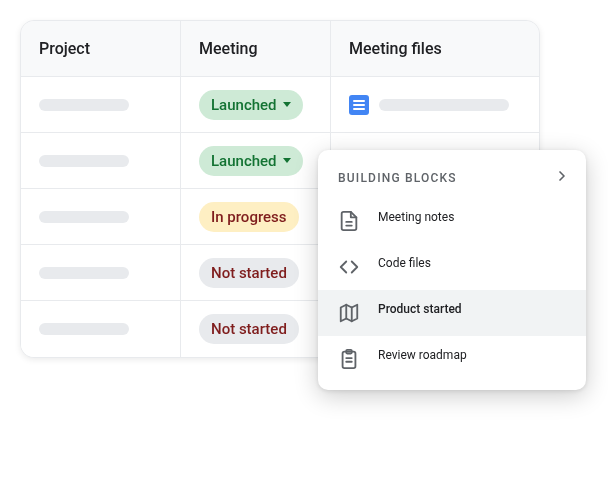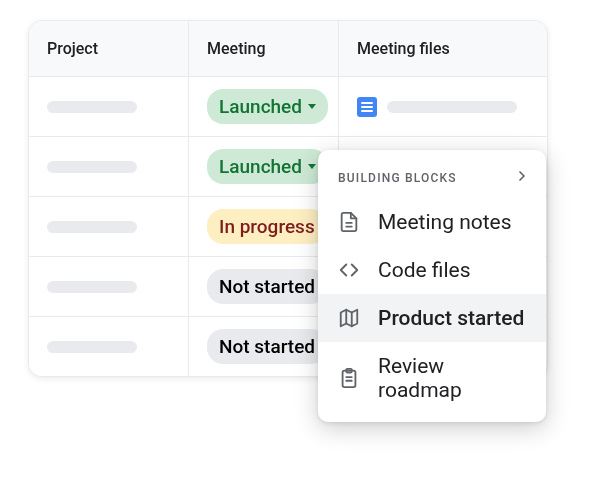--- a/index.html
+++ b/index.html
@@ -6,21 +6,21 @@
   body {
     font-family: "Google Sans", Roboto, -apple-system, BlinkMacSystemFont, "Segoe UI", Arial, sans-serif;
     background: #fff;
     width: 608px;
     height: 500px;
     position: relative;
     overflow: hidden;
   }
   .card {
     position: absolute;
-    left: 28px;
+    left: 20px;
     top: 20px;
     width: 520px;
     background: #f8f9fa;
     border-radius: 14px;
     box-shadow: 0 2px 6px rgba(0,0,0,0.08);
     overflow: hidden;
     border: 1px solid #e8eaed;
   }
   .header-row, .body-row {
     display: grid;
@@ -51,42 +51,42 @@
     height: 12px;
     border-radius: 6px;
     background: #e8eaed;
     width: 90px;
   }
   .chip {
     display: inline-flex;
     align-items: center;
     padding: 6px 12px;
     border-radius: 16px;
-    font-size: 19px;
+    font-size: 15px;
     font-weight: 500;
     gap: 6px;
     white-space: nowrap;
   }
   .chip .caret {
     width: 0; height: 0;
     border-left: 4px solid transparent;
     border-right: 4px solid transparent;
   }
   .chip-launched {
     background: #ceead6;
     color: #137333;
   }
   .chip-launched .caret { border-top: 5px solid #137333; }
   .chip-progress {
     background: #feefc3;
     color: #7f1d1d;
   }
   .chip-notstarted {
     background: #e8eaed;
-    color: #000000;
+    color: #7f1d1d;
   }
   .doc-icon {
     width: 20px;
     height: 20px;
     background: #4285f4;
     border-radius: 3px;
     display: flex;
     flex-direction: column;
     justify-content: center;
     gap: 2px;
@@ -99,45 +99,44 @@
     height: 12px;
     border-radius: 6px;
     background: #e8eaed;
     flex: 1;
     max-width: 130px;
   }
   .popup {
     position: absolute;
     left: 318px;
     top: 150px;
-    width: 228px;
+    width: 268px;
     background: #fff;
     border-radius: 10px;
     box-shadow: 0 6px 24px rgba(0,0,0,0.2), 0 1px 4px rgba(0,0,0,0.1);
     padding: 8px 0 8px 0;
   }
   .popup-header {
     display: flex;
     align-items: center;
     justify-content: space-between;
     padding: 10px 16px 10px 20px;
   }
   .popup-title {
     font-size: 12px;
     letter-spacing: 1.2px;
     color: #5f6368;
     font-weight: 500;
   }
   .popup-chevron { color: #5f6368; }
   .popup-item {
     display: flex;
-    align-items: center;
     gap: 18px;
     padding: 12px 20px;
-    font-size: 21px;
+    font-size: 12px;
     color: #202124;
     cursor: pointer;
   }
   .popup-item.highlight {
     background: #f1f3f4;
     font-weight: 500;
   }
   .popup-icon {
     width: 22px;
     height: 22px;

